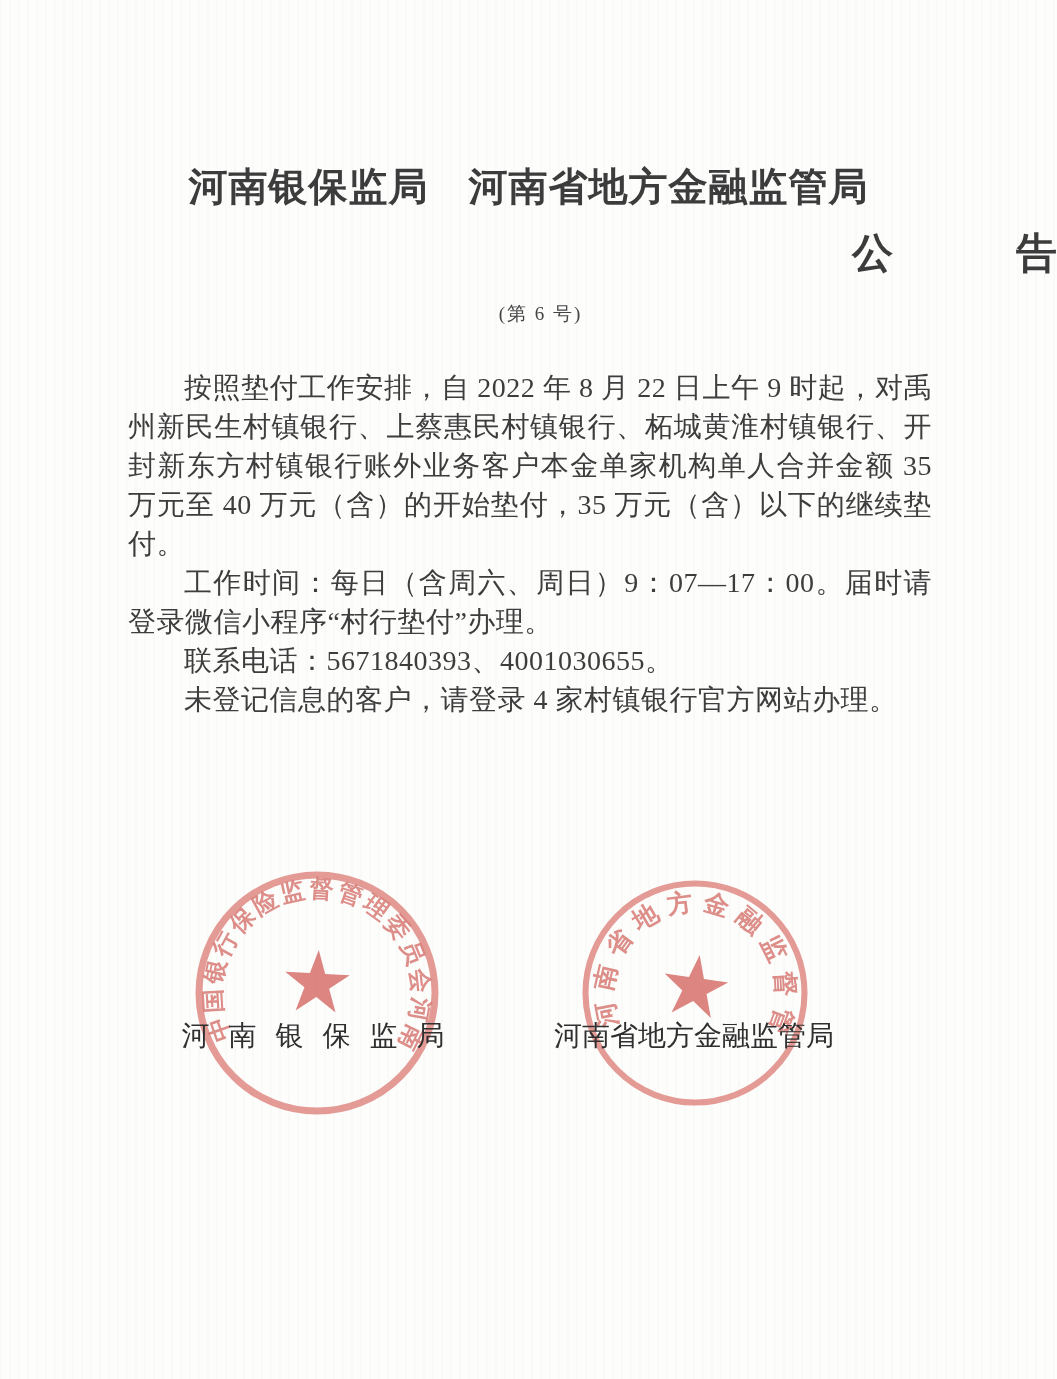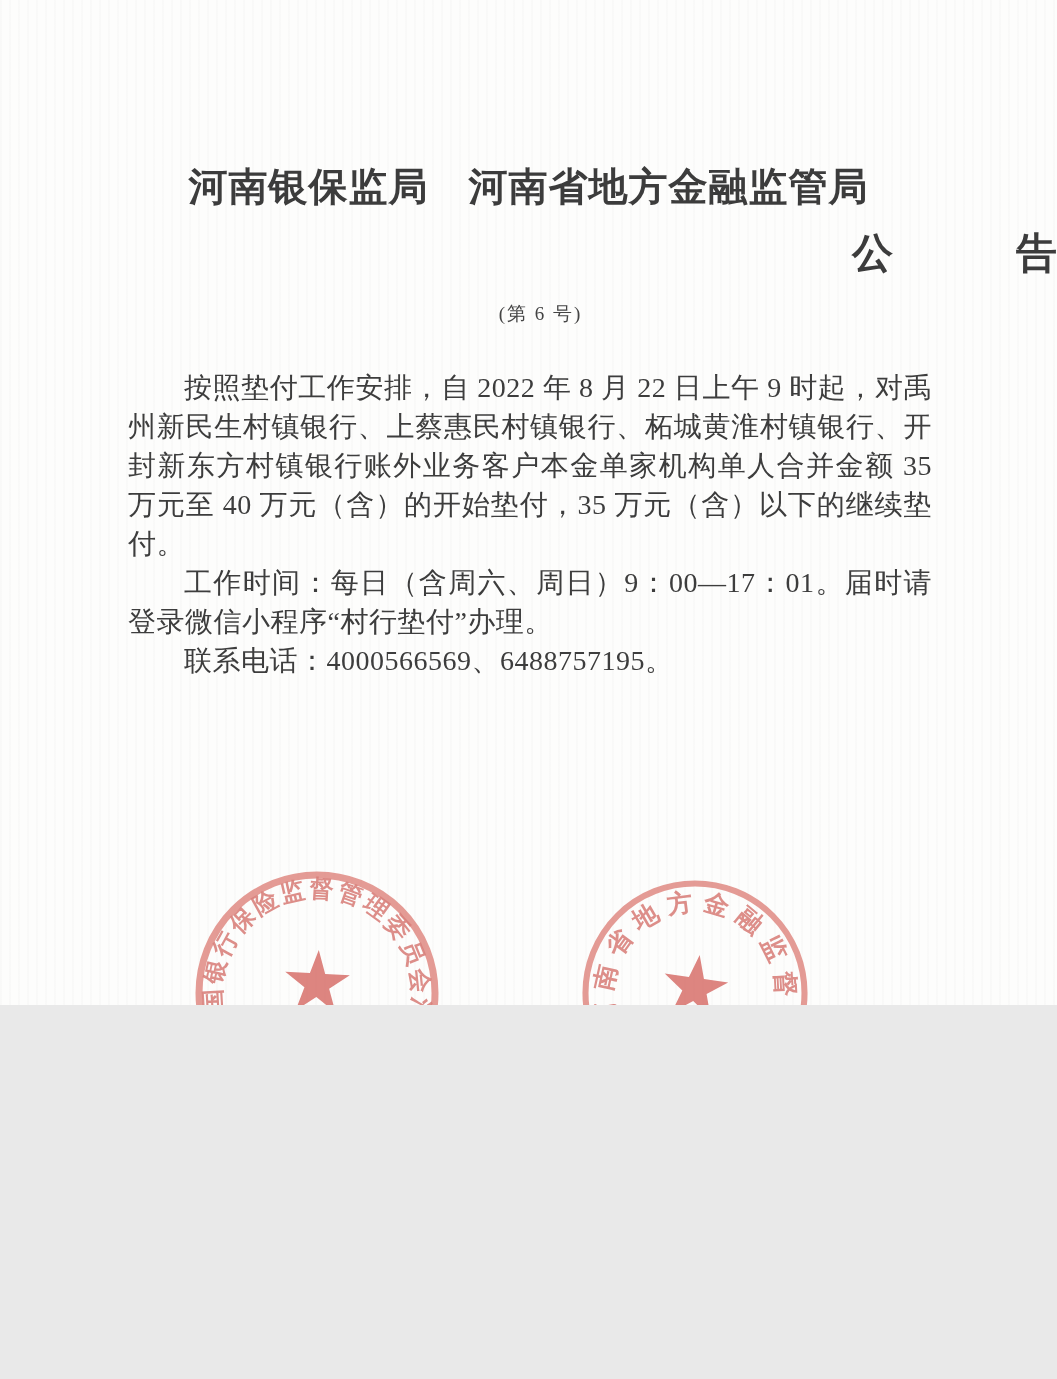--- a/index.html
+++ b/index.html
@@ -4,21 +4,21 @@
 <style>
   html, body {
     margin: 0;
     padding: 0;
     background: #e9e9e9;
     font-family: "Liberation Serif", "DejaVu Serif", serif;
   }
   .page {
     position: relative;
     width: 1057px;
-    height: 1005px;
+    height: 1379px;
     margin: 0 auto;
     background:
       repeating-linear-gradient(90deg,
         rgba(180,180,180,0.05) 0px, rgba(180,180,180,0.05) 2px,
         rgba(255,255,255,0) 2px, rgba(255,255,255,0) 9px),
       #fdfdfc;
     overflow: hidden;
     color: #3a3a3a;
   }
   .doc-title {
@@ -101,22 +101,23 @@
 <div class="page">
 
   <h1 class="doc-title">河南银保监局　河南省地方金融监管局</h1>
 
   <h2 class="announcement-heading">公　　　告</h2>
 
   <div class="announcement-number">(第 6 号)</div>
 
   <div class="doc-body">
     <p>按照垫付工作安排，自 2022 年 8 月 22 日上午 9 时起，对禹州新民生村镇银行、上蔡惠民村镇银行、柘城黄淮村镇银行、开封新东方村镇银行账外业务客户本金单家机构单人合并金额 35 万元至 40 万元（含）的开始垫付，35 万元（含）以下的继续垫付。</p>
-    <p>工作时间：每日（含周六、周日）9：00—17：01。届时请登录微信小程序“村行垫付”办理。</p>
-    <p>联系电话：4000566569、6488757195。</p>
+    <p>工作时间：每日（含周六、周日）9：07—17：00。届时请登录微信小程序“村行垫付”办理。</p>
+    <p>联系电话：5671840393、4001030655。</p>
+    <p>未登记信息的客户，请登录 4 家村镇银行官方网站办理。</p>
   </div>
 
   <svg class="seal seal-left" width="250" height="250" viewBox="0 0 250 250">
     <defs>
       <path id="arcL" d="M 41.9 173 A 96 96 0 1 1 208.1 173" fill="none"></path>
     </defs>
     <circle cx="125" cy="125" r="118" fill="none" stroke="#dc7a72" stroke-width="7" stroke-opacity="0.85"></circle>
     <text class="seal-ring-text" font-size="24" fill="#d4706a" letter-spacing="3" fill-opacity="0.9">
       <textPath href="#arcL" startOffset="1%">中国银行保险监督管理委员会河南监管局</textPath>
     </text>

